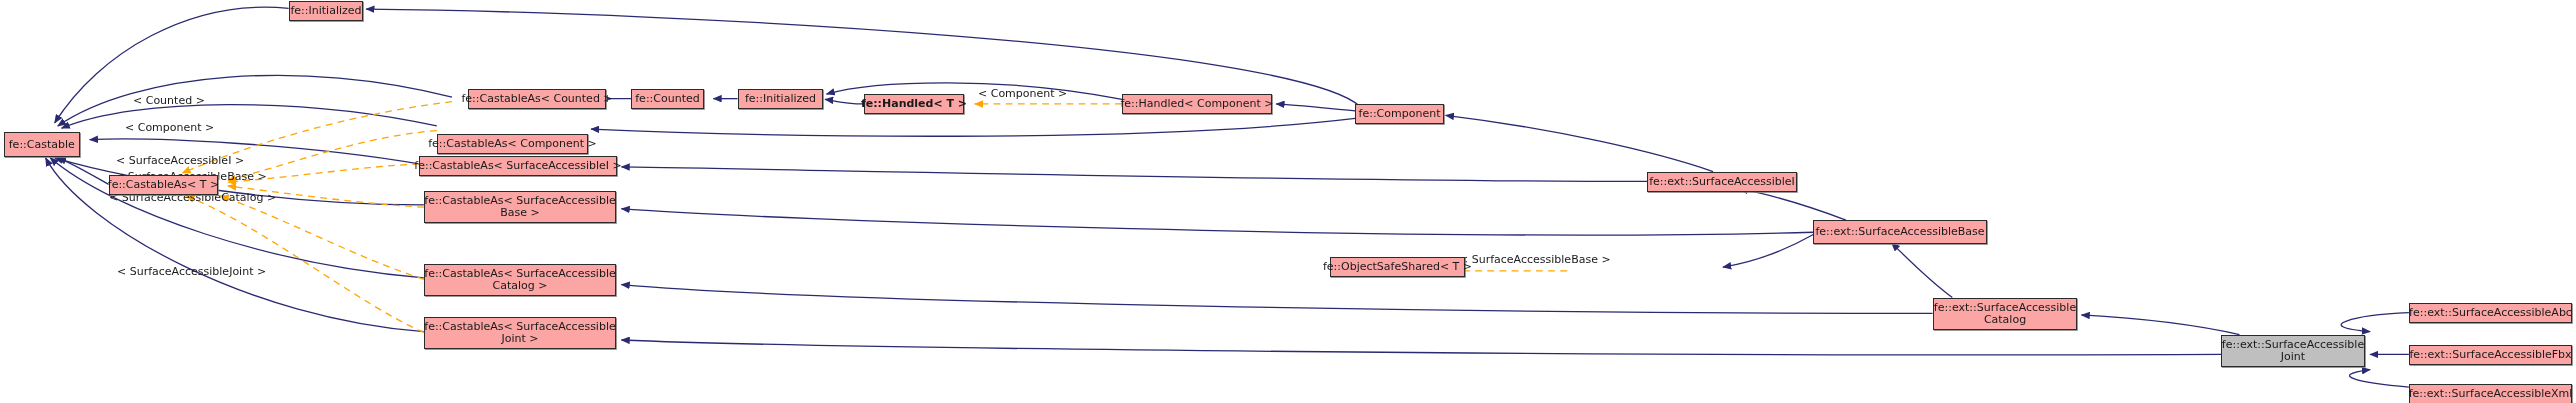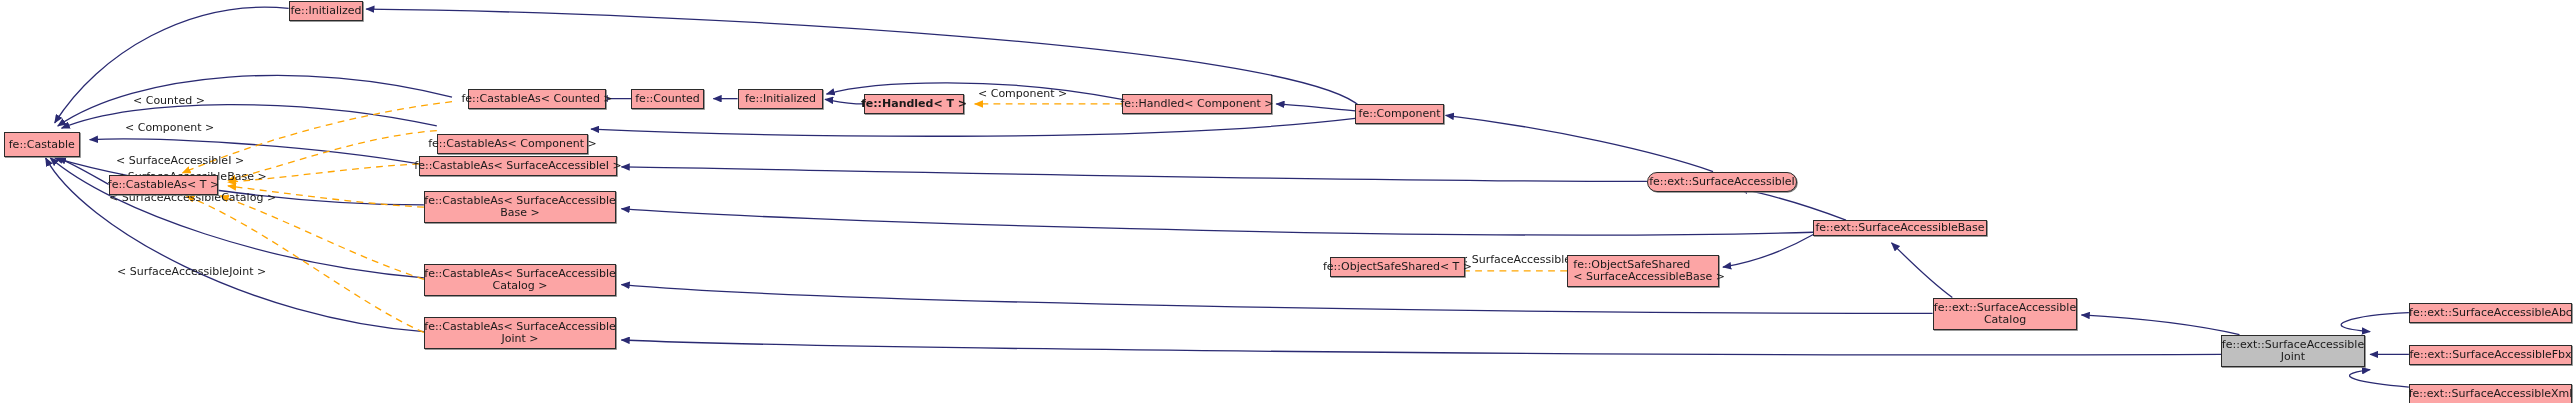--- a/index.html
+++ b/index.html
@@ -126,31 +126,29 @@
   <div class="node" style="left:864px;top:94px;width:100px;height:20px;font-weight:bold;">fe::Handled&lt; T &gt;</div>
 
   <div class="node" style="left:1122px;top:94px;width:150px;height:20px;">fe::Handled&lt; Component &gt;</div>
 
   <div class="node" style="left:437px;top:118px;width:151px;height:20px;margin-top:16px;">fe::CastableAs&lt; Component &gt;</div>
 
   <div class="node" style="left:1355px;top:104px;width:89px;height:20px;">fe::Component</div>
 
   <div class="node" style="left:419px;top:156px;width:198px;height:20px;">fe::CastableAs&lt; SurfaceAccessibleI &gt;</div>
 
-  <div class="node" style="left:1647px;top:172px;width:150px;height:20px;border-radius:10px;">fe::ext::SurfaceAccessibleI</div>
+  <div class="node" style="left:1647px;top:172px;width:150px;height:20px;">fe::ext::SurfaceAccessibleI</div>
 
   <div class="node" style="left:424px;top:191px;width:192px;height:32px;">fe::CastableAs&lt; SurfaceAccessible
 Base &gt;</div>
 
-  <div class="node" style="left:1813px;top:220px;width:174px;height:16px;">fe::ext::SurfaceAccessibleBase</div>
+  <div class="node" style="left:1813px;top:220px;width:174px;height:24px;">fe::ext::SurfaceAccessibleBase</div>
 
   <div class="node" style="left:1310px;top:257px;width:135px;height:20px;margin-left:20px;">fe::ObjectSafeShared&lt; T &gt;</div>
 
-  <div class="node" style="left:1567px;top:255px;width:152px;height:32px;text-align:left;justify-content:flex-start;padding-left:5.3px;">fe::ObjectSafeShared
-&lt; SurfaceAccessibleBase &gt;</div>
 
   <div class="node" style="left:424px;top:264px;width:192px;height:32px;">fe::CastableAs&lt; SurfaceAccessible
 Catalog &gt;</div>
 
   <div class="node" style="left:1933px;top:298px;width:144px;height:32px;">fe::ext::SurfaceAccessible
 Catalog</div>
 
   <div class="node" style="left:424px;top:317px;width:192px;height:32px;">fe::CastableAs&lt; SurfaceAccessible
 Joint &gt;</div>
 

